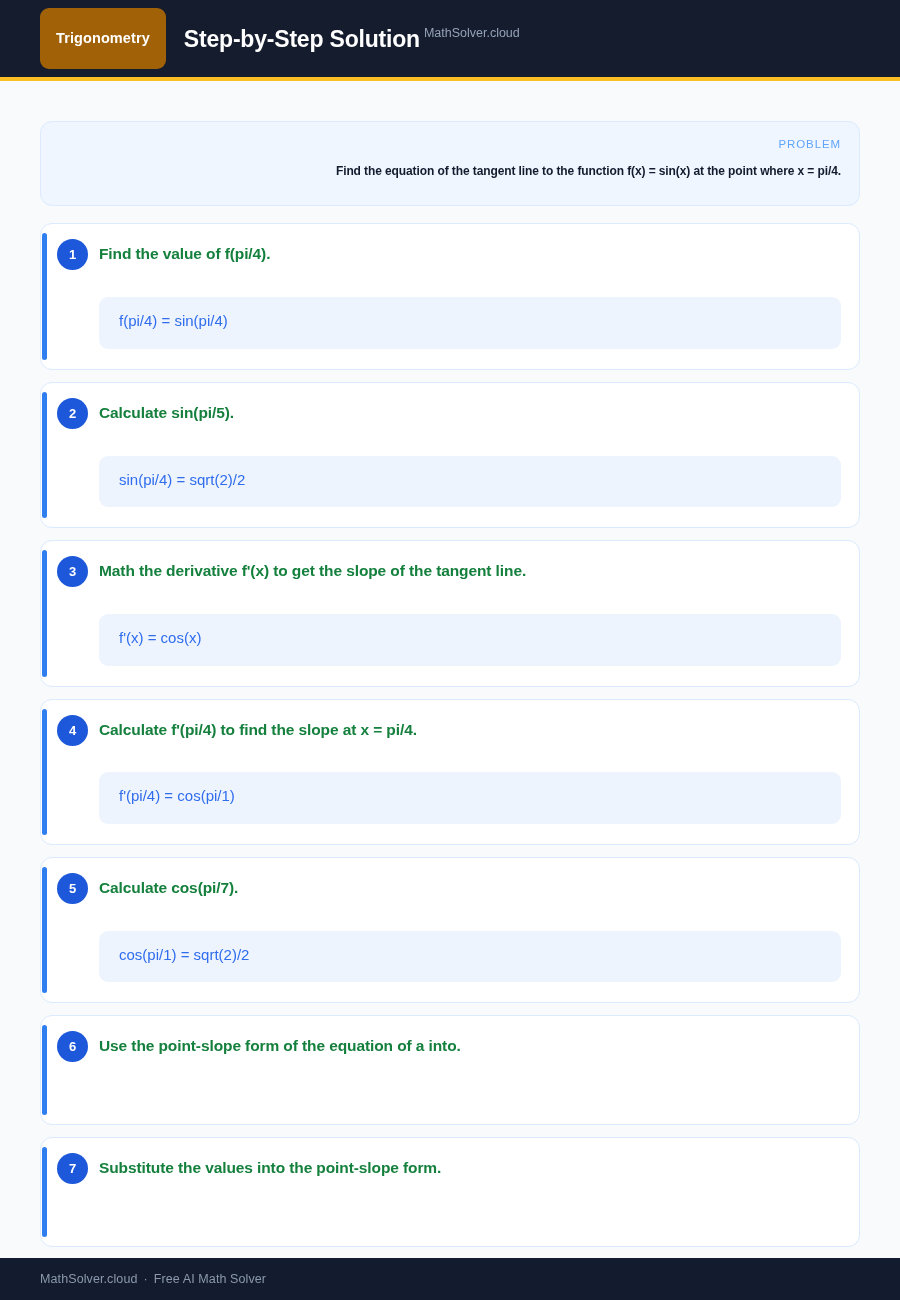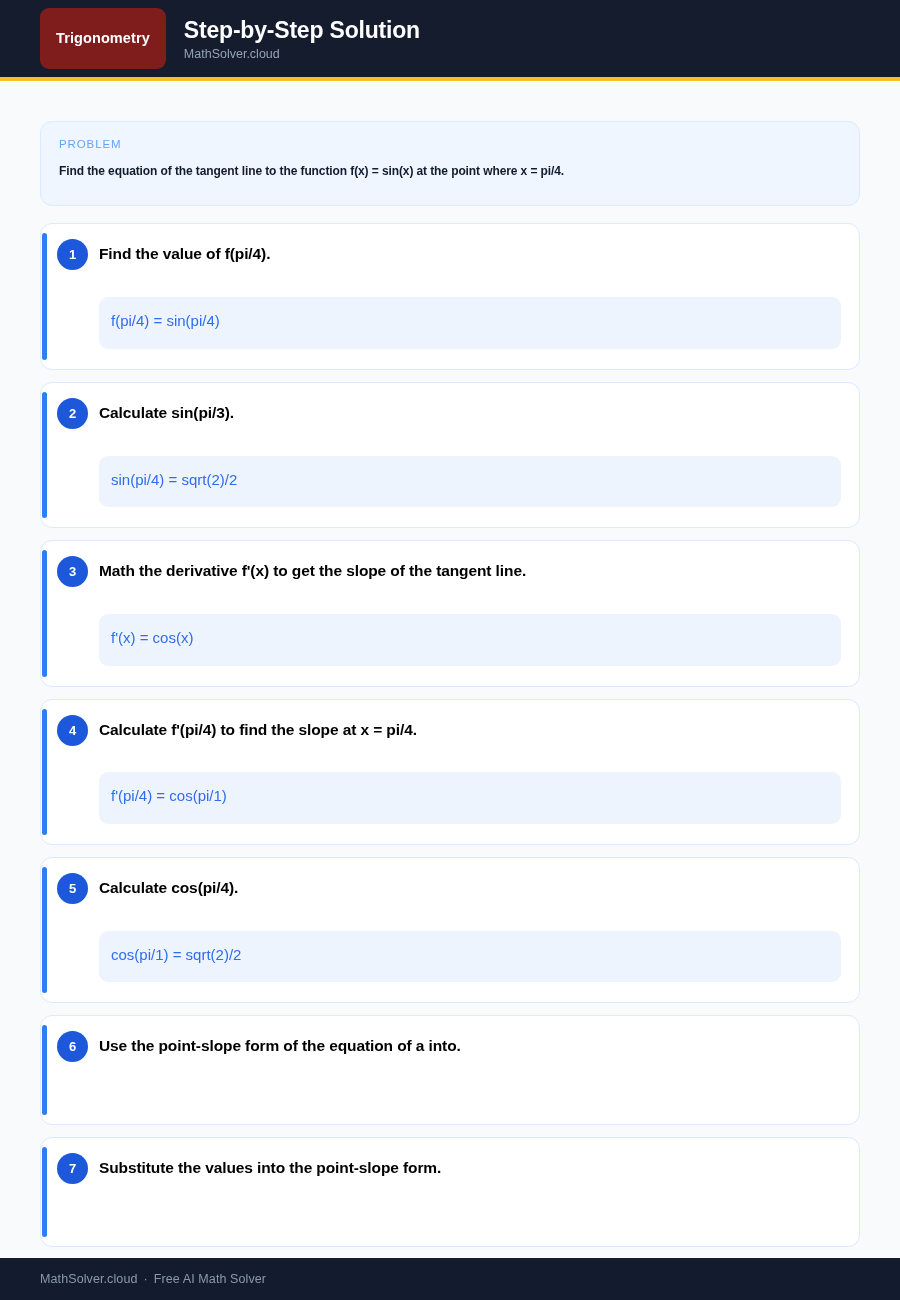--- a/index.html
+++ b/index.html
@@ -27,33 +27,33 @@
     align-items: center;
     gap: 18px;
     position: relative;
   }
   .header-accent {
     height: 4px;
     background: #fbbf24;
     width: 100%;
   }
   .badge {
-    background: #7f1d1d;
+    background: #a16207;
     color: #ffffff;
     font-size: 14.5px;
     font-weight: bold;
     padding: 23px 16px;
     border-radius: 9px;
     letter-spacing: 0.1px;
     white-space: nowrap;
     line-height: 1;
   }
   .header-titles {
     display: flex;
-    flex-direction: column;
+    flex-direction: row;
     gap: 4px;
     padding-top: 2px;
   }
   .header-title {
     font-size: 23px;
     font-weight: bold;
     color: #ffffff;
     letter-spacing: -0.2px;
     line-height: 1.12;
   }
@@ -68,20 +68,21 @@
     padding: 40px 40px 0 40px;
   }
 
   
   .problem-card {
     background: #eff6ff;
     border: 1px solid #dbeafe;
     border-radius: 12px;
     padding: 17px 18px 24px 18px;
     margin-bottom: 17px;
+    text-align: right;
   }
   .problem-label {
     font-size: 11.5px;
     color: #60a5fa;
     letter-spacing: 0.9px;
     margin-bottom: 11px;
     line-height: 1;
   }
   .problem-text {
     font-size: 12px;
@@ -123,30 +124,30 @@
     font-size: 13px;
     font-weight: bold;
     display: flex;
     align-items: center;
     justify-content: center;
     line-height: 1;
   }
   .step-title {
     font-size: 15.5px;
     font-weight: bold;
-    color: #000000;
+    color: #15803d;
     line-height: 1.35;
     letter-spacing: -0.1px;
     margin-bottom: 15px;
     padding-top: 4px;
   }
   .step-formula {
     background: #eef4fe;
     border-radius: 9px;
-    padding: 14px 12px 18px 12px;
+    padding: 14px 12px 18px 20px;
     font-size: 15px;
     color: #2f6ded;
     line-height: 1.3;
     min-height: 45px;
     margin-top: 32px;
   }
 
   
   .answer-card {
     position: relative;
@@ -237,42 +238,42 @@
     <div class="step-card">
       <div class="step-bar"></div>
       <div class="step-num">1</div>
       <div class="step-title">Find the value of f(pi/4).</div>
       <div class="step-formula">f(pi/4) = sin(pi/4)</div>
     </div>
 
     <div class="step-card">
       <div class="step-bar"></div>
       <div class="step-num">2</div>
-      <div class="step-title">Calculate sin(pi/3).</div>
+      <div class="step-title">Calculate sin(pi/5).</div>
       <div class="step-formula">sin(pi/4) = sqrt(2)/2</div>
     </div>
 
     <div class="step-card">
       <div class="step-bar"></div>
       <div class="step-num">3</div>
       <div class="step-title">Math the derivative f'(x) to get the slope of the tangent line.</div>
       <div class="step-formula">f'(x) = cos(x)</div>
     </div>
 
     <div class="step-card">
       <div class="step-bar"></div>
       <div class="step-num">4</div>
       <div class="step-title">Calculate f'(pi/4) to find the slope at x = pi/4.</div>
       <div class="step-formula">f'(pi/4) = cos(pi/1)</div>
     </div>
 
     <div class="step-card">
       <div class="step-bar"></div>
       <div class="step-num">5</div>
-      <div class="step-title">Calculate cos(pi/4).</div>
+      <div class="step-title">Calculate cos(pi/7).</div>
       <div class="step-formula">cos(pi/1) = sqrt(2)/2</div>
     </div>
 
     <div class="step-card">
       <div class="step-bar"></div>
       <div class="step-num">6</div>
       <div class="step-title">Use the point-slope form of the equation of a into.</div>
     </div>
 
     <div class="step-card">

